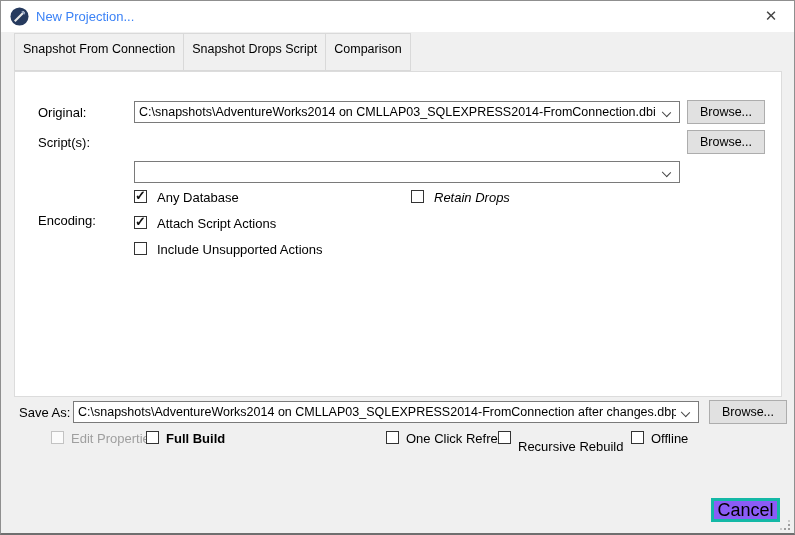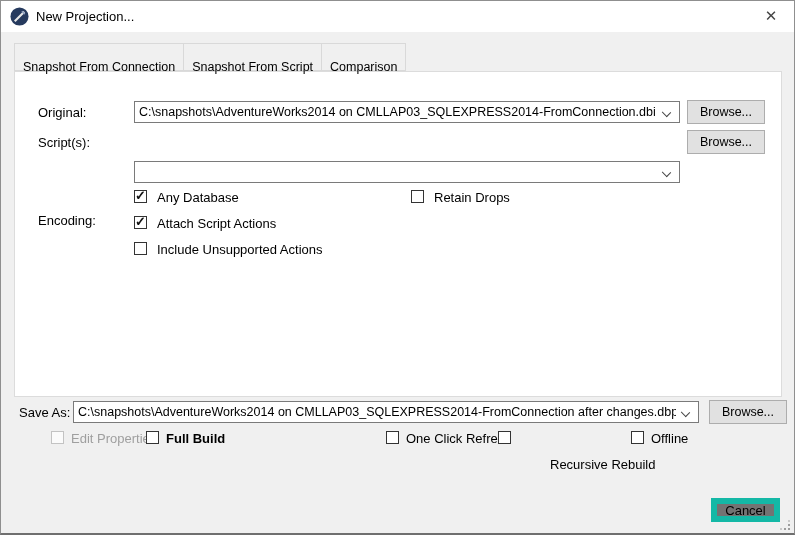--- a/index.html
+++ b/index.html
@@ -12,35 +12,35 @@
     border:1px solid #8f8f8f; border-bottom:2px solid #6f6f6f;
     overflow:hidden;
   }
 
   
   .titlebar {
     position:absolute; left:0; top:0; width:100%; height:31px;
     background:#ffffff; display:flex; align-items:center;
   }
   .titlebar .app-icon { margin:0 7px 0 9px; width:19px; height:19px; flex:0 0 auto; }
-  .titlebar .title-text { font-size:13px; color:#000000; }
+  .titlebar .title-text { font-size:13px; color:#3b82f6; }
   .close-btn {
     position:absolute; right:0; top:0; width:46px; height:30px;
     background:transparent; border:none; font-size:15px; color:#444;
     display:flex; align-items:center; justify-content:center;
     font-family:"Liberation Sans", sans-serif; cursor:default;
   }
 
   
   .tabs {
     position:absolute; left:13px; top:43px; height:27px;
     display:flex; align-items:flex-end; z-index:3;
   }
   .tab {
-    height:28px; line-height:22px; padding:12px 8px;
+    height:38px; line-height:22px; padding:4px 8px;
     background:#f0f0f0; border:1px solid #d9d9d9; border-left:none;
     font-size:12.5px; white-space:nowrap; cursor:default;
   }
   .tab:first-child { border-left:1px solid #d9d9d9; }
   .tab.active {
     height:27px; line-height:25px; padding:0 10px;
     background:#ffffff; border:1px solid #d9d9d9; border-bottom:none;
     margin-bottom:-1px; position:relative; z-index:4;
   }
 
@@ -89,22 +89,22 @@
   
   .btn-ok {
     position:absolute; left:623px; top:495px; width:75px; height:27px;
     background:#e1e1e1; border:2px solid #0078d7; z-index:5;
     font-size:13px; display:flex; align-items:center; justify-content:center;
     cursor:default;
   }
   .btn-ok::after { content:""; position:absolute; inset:1px; border:1px dotted #000; }
   .btn-cancel {
     position:absolute; left:710px; top:497px; width:69px; height:24px;
-    background:#737373; border:6px solid #14b8a6; z-index:5;
-    font-size:13px; display:flex; align-items:center; justify-content:center;
+    background:#8b5cf6; border:3px solid #14b8a6; z-index:5;
+    font-size:18px; display:flex; align-items:center; justify-content:center;
     cursor:default;
   }
 
   .grip { position:absolute; right:3px; bottom:2px; z-index:5; }
 </style>
 </head>
 <body>
 
 <div class="window">
 
@@ -113,21 +113,21 @@
       <circle cx="10" cy="10" r="9.5" fill="#263a5e"></circle>
       <line x1="5" y1="15" x2="15" y2="5" stroke="#e8e8e8" stroke-width="2.2"></line>
       <line x1="12.5" y1="4.5" x2="15.5" y2="7.5" stroke="#8fa0c0" stroke-width="1.6"></line>
     </svg>
     <span class="title-text">New Projection...</span>
     <button class="close-btn">✕</button>
   </div>
 
   <div class="tabs">
     <div class="tab">Snapshot From Connection</div>
-    <div class="tab">Snapshot From Script</div>
+    <div class="tab">Snapshot Drops Script</div>
     <div class="tab">Comparison</div>
   </div>
 
   <div class="panel"></div>
 
   <span class="lbl" style="left:37px; top:104px;">Original:</span>
   <div class="combo" style="left:133px; top:100px; width:546px;">
     <span class="val">C:\snapshots\AdventureWorks2014 on CMLLAP03_SQLEXPRESS2014-FromConnection.dbi</span>
     <span class="chev"></span>
   </div>
@@ -139,21 +139,21 @@
   <span class="lbl" style="left:37px; top:164px;margin-top:48px;">Encoding:</span>
   <div class="combo" style="left:133px; top:160px; width:546px;">
     <span class="val"></span>
     <span class="chev"></span>
   </div>
 
   <span class="cb checked" style="left:133px; top:189px;"></span>
   <span class="cb-label" style="left:156px; top:189px;">Any Database</span>
 
   <span class="cb" style="left:410px; top:189px;"></span>
-  <span class="cb-label" style="left:433px; top:189px;">Retain Drops</span>
+  <span class="cb-label" style="left:433px; top:189px;font-style:italic;">Retain Drops</span>
 
   <span class="cb checked" style="left:133px; top:215px;"></span>
   <span class="cb-label" style="left:156px; top:215px;">Attach Script Actions</span>
 
   <span class="cb" style="left:133px; top:241px;"></span>
   <span class="cb-label" style="left:156px; top:241px;">Include Unsupported Actions</span>
 
   <span class="lbl" style="left:18px; top:404px;text-align:center;">Save As:</span>
   <div class="combo" style="left:72px; top:400px; width:626px;">
     <span class="val">C:\snapshots\AdventureWorks2014 on CMLLAP03_SQLEXPRESS2014-FromConnection after changes.dbp</span>
@@ -164,21 +164,21 @@
   <span class="cb opt disabled-cb" style="left:50px; top:430px;"></span>
   <span class="cb-label opt-label lbl-disabled" style="left:70px; top:430px;">Edit Properties</span>
 
   <span class="cb" style="left:145px; top:430px;"></span>
   <span class="cb-label" style="left:165px; top:430px;font-weight:bold;">Full Build</span>
 
   <span class="cb" style="left:385px; top:430px;"></span>
   <span class="cb-label" style="left:405px; top:430px;">One Click Refresh</span>
 
   <span class="cb" style="left:497px; top:430px;"></span>
-  <span class="cb-label" style="left:517px; top:456px;margin-left:32px;">Recursive Rebuild</span>
+  <span class="cb-label" style="left:517px; top:438px;">Recursive Rebuild</span>
 
   <span class="cb" style="left:630px; top:430px;"></span>
   <span class="cb-label" style="left:650px; top:430px;">Offline</span>
 
   <button class="btn-cancel">Cancel</button>
 
   <svg class="grip" width="11" height="11" viewBox="0 0 11 11">
     <rect x="8" y="8" width="2" height="2" fill="#9d9d9d"></rect>
     <rect x="8" y="4" width="2" height="2" fill="#9d9d9d"></rect>
     <rect x="4" y="8" width="2" height="2" fill="#9d9d9d"></rect>

